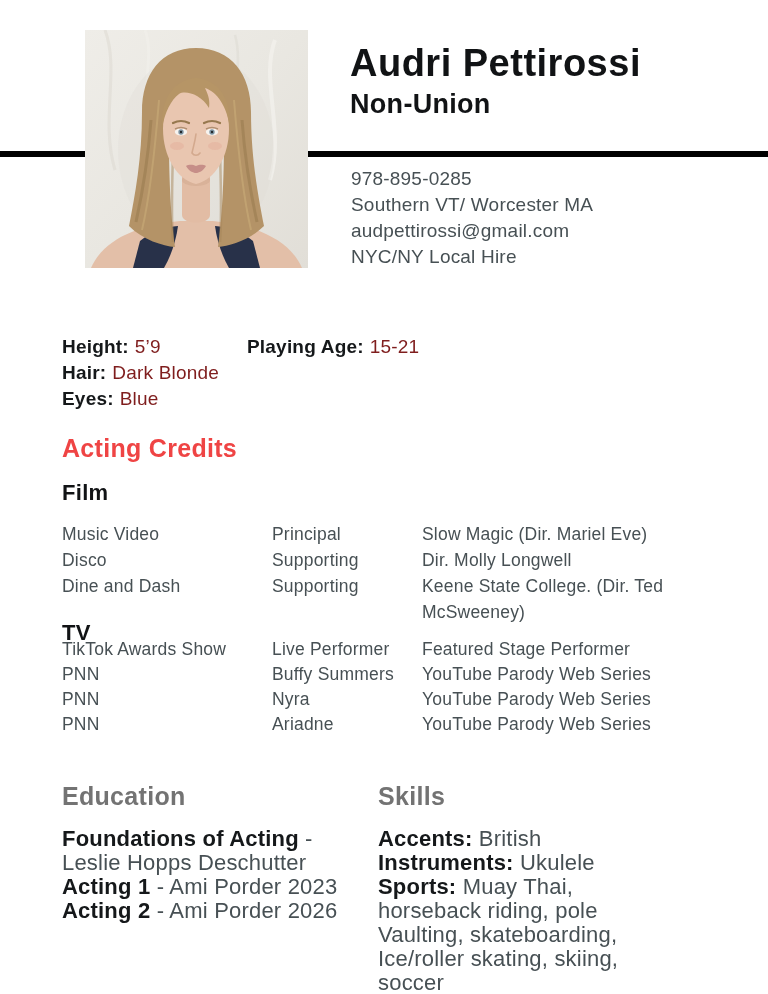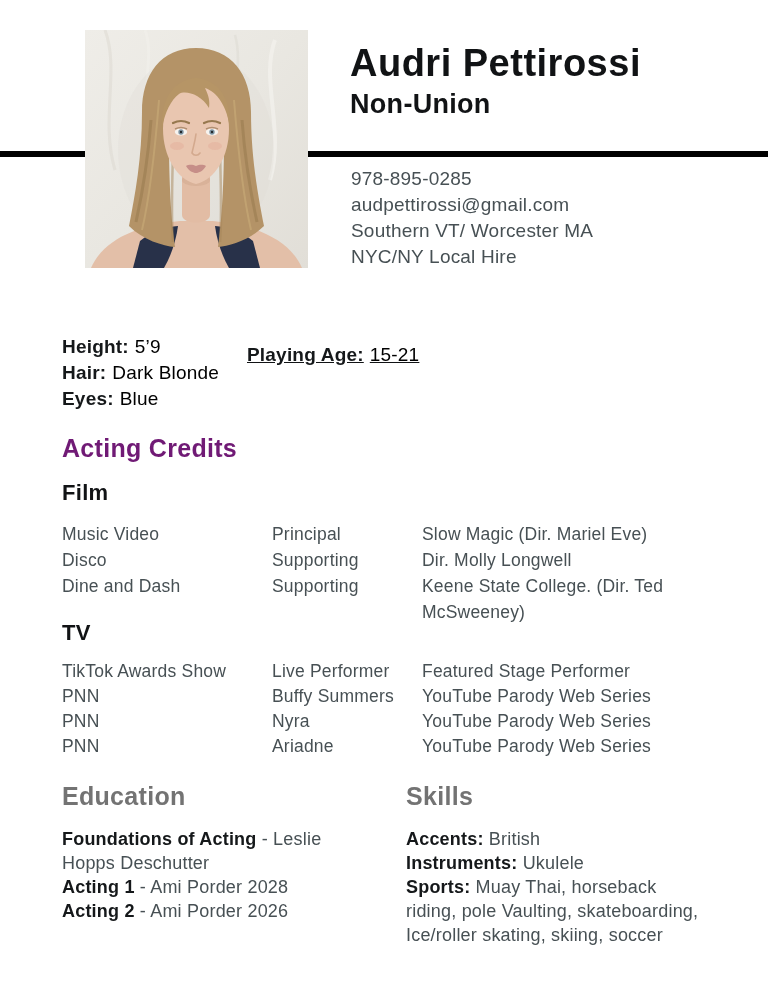--- a/index.html
+++ b/index.html
@@ -13,41 +13,41 @@
 
   .id-block{position:absolute;left:350px;top:40px;z-index:2;}
   .name{margin:0;font-size:38px;font-weight:700;line-height:46px;letter-spacing:.5px;color:#111315;}
   .union{margin:0;font-size:27px;font-weight:700;line-height:36px;letter-spacing:.3px;color:#111315;}
 
   .contact{position:absolute;left:351px;top:166px;font-size:19px;line-height:26px;
     color:#475054;letter-spacing:.2px;z-index:2;}
 
   .stats{position:absolute;left:62px;top:334px;font-size:19px;line-height:26px;letter-spacing:.2px;}
   .lbl{font-weight:700;color:#15181a;margin-right:6px;}
-  .val{color:#000000;}
-  .playing-age{position:absolute;left:185px;top:8px;white-space:nowrap;text-decoration:underline;}
-
-  .credits-title{position:absolute;left:62px;top:434px;margin:0;font-size:25px;font-weight:700;color:#701a75;letter-spacing:.3px;}
+  .val{color:#7f1d1d;}
+  .playing-age{position:absolute;left:185px;top:0;white-space:nowrap;}
+
+  .credits-title{position:absolute;left:62px;top:434px;margin:0;font-size:25px;font-weight:700;color:#ef4444;letter-spacing:.3px;}
   .sub-title{position:absolute;left:62px;margin:0;font-size:22px;font-weight:700;color:#111315;letter-spacing:.3px;}
   .film-title{top:480px;}
   .tv-title{top:620px;}
 
   .credit-rows{position:absolute;left:62px;width:690px;font-size:17.5px;color:#475054;letter-spacing:.2px;}
   .film-rows{top:521px;line-height:26px;}
-  .tv-rows{top:659px;line-height:25px;}
+  .tv-rows{top:637px;line-height:25px;}
   .credit-row{display:flex;}
   .c1{width:186px;flex:0 0 auto;}
   .c2{width:150px;flex:0 0 auto;margin-left:24px;}
   .c3{flex:1;}
 
   .bottom-section{position:absolute;top:782px;}
   .education{left:62px;width:302px;}
-  .skills{left:406px;width:300px;}
+  .skills{left:378px;width:300px;}
   .section-title{margin:0 0 16px 0;font-size:25px;font-weight:700;color:#737373;letter-spacing:.3px;}
-  .entry{font-size:18px;line-height:24px;color:#475054;letter-spacing:.2px;}
+  .entry{font-size:22px;line-height:24px;color:#475054;letter-spacing:.2px;}
   .entry .strong{font-weight:700;color:#15181a;}
 </style>
 </head>
 <body>
 
 <div class="page">
 
   <div class="divider"></div>
 
   <div class="photo">
@@ -96,22 +96,22 @@
     </svg>
   </div>
 
   <div class="id-block">
     <h1 class="name">Audri Pettirossi</h1>
     <h2 class="union">Non-Union</h2>
   </div>
 
   <div class="contact">
     <div>978-895-0285</div>
+    <div>Southern VT/ Worcester MA</div>
     <div>audpettirossi@gmail.com</div>
-    <div>Southern VT/ Worcester MA</div>
     <div>NYC/NY Local Hire</div>
   </div>
 
   <div class="stats">
     <div>
       <span class="lbl">Height:</span><span class="val">5’9</span>
     </div>
     <div>
       <span class="lbl">Hair:</span><span class="val">Dark Blonde</span>
     </div>
@@ -169,21 +169,21 @@
   </div>
 
   <div class="bottom-section education" style="position:absolute;">
     <h2 class="section-title">Education</h2>
     <div class="entry">
       <span class="strong">Foundations of Acting</span>
       <span>- Leslie Hopps Deschutter</span>
     </div>
     <div class="entry">
       <span class="strong">Acting 1</span>
-      <span>- Ami Porder 2028</span>
+      <span>- Ami Porder 2023</span>
     </div>
     <div class="entry">
       <span class="strong">Acting 2</span>
       <span>- Ami Porder  2026</span>
     </div>
   </div>
 
   <div class="bottom-section skills" style="position:absolute;">
     <h2 class="section-title">Skills</h2>
     <div class="entry">

